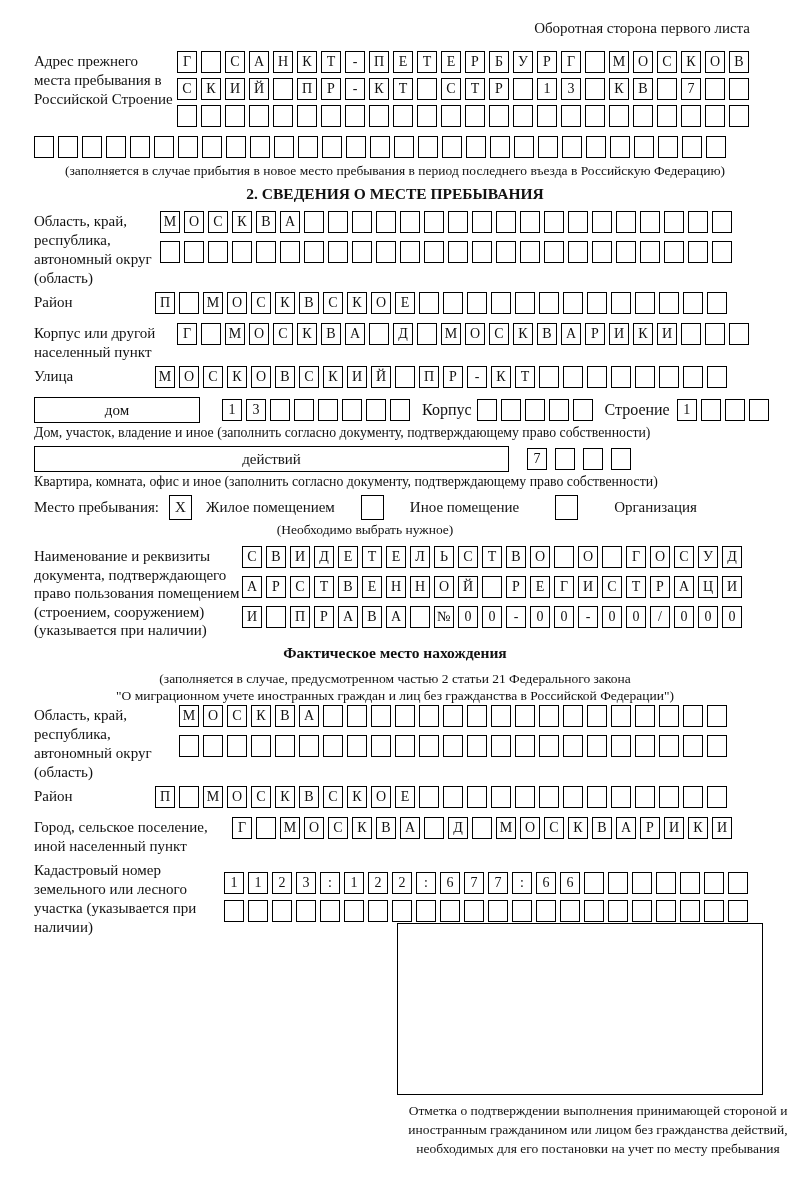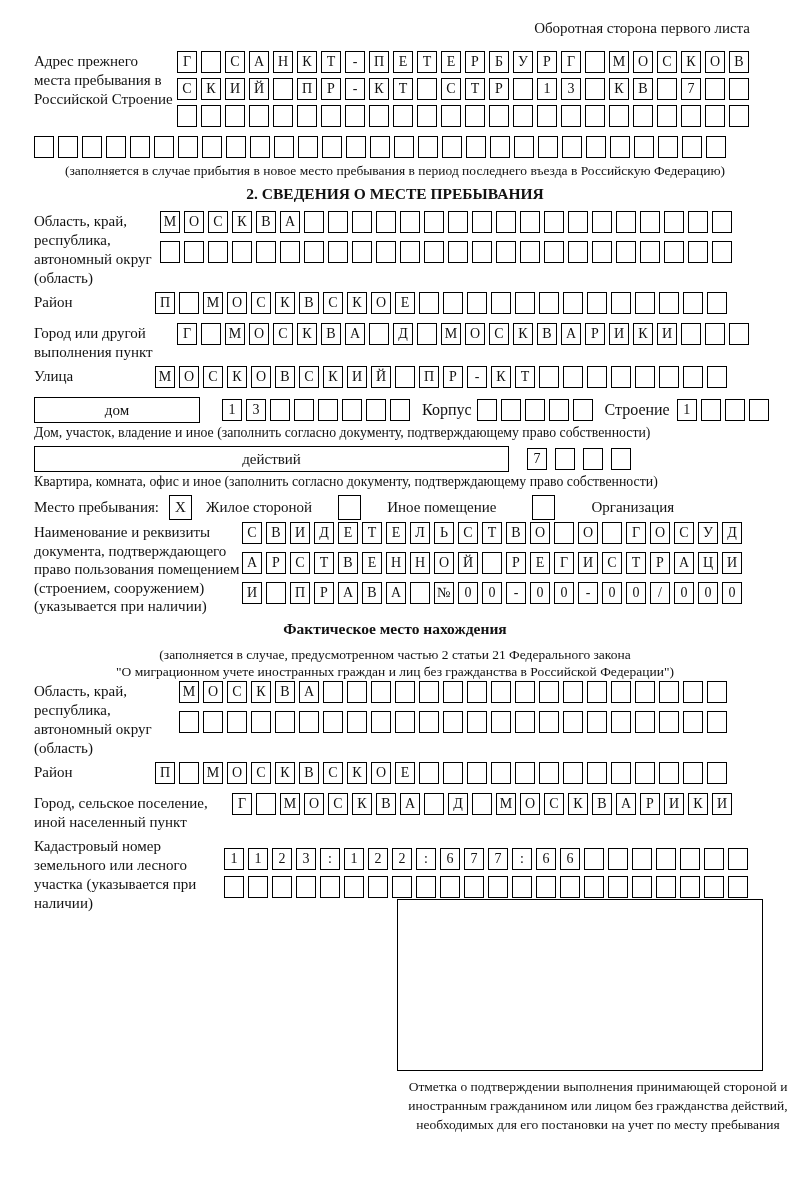--- a/index.html
+++ b/index.html
@@ -235,21 +235,21 @@
         <span class="cb"></span>
         <span class="cb"></span>
         <span class="cb"></span>
         <span class="cb"></span>
         <span class="cb"></span>
         <span class="cb"></span>
       </div>
   </div>
 
   <div class="frow">
-    <div class="flabel w143">Город или другой выполнения пункт</div>
+    <div class="flabel w143">Корпус или другой населенный пункт</div>
     <div class="boxrow">
         <span class="cb">Г</span>
         <span class="cb"></span>
         <span class="cb">М</span>
         <span class="cb">О</span>
         <span class="cb">С</span>
         <span class="cb">К</span>
         <span class="cb">В</span>
         <span class="cb">А</span>
         <span class="cb"></span>
@@ -342,26 +342,27 @@
         <span class="cb"></span>
         <span class="cb"></span>
         <span class="cb"></span>
       </div>
   </div>
   <div class="fullnote">Квартира, комната, офис и иное (заполнить согласно документу, подтверждающему право собственности)</div>
 
   <div class="stay-row">
     <span>Место пребывания:</span>
     <span class="opt-box" style="margin:0 14px 0 10px;">X</span>
-    <span>Жилое стороной</span>
+    <span>Жилое помещением</span>
     <span class="opt-box" style="margin:0 26px 0 26px;"></span>
     <span>Иное помещение</span>
     <span class="opt-box" style="margin:0 36px 0 36px;"></span>
     <span>Организация</span>
   </div>
+  <div class="choose-note">(Необходимо выбрать нужное)</div>
 
   <div class="frow">
     <div class="flabel w208">Наименование и реквизиты документа, подтверждающего право пользования помещением (строением, сооружением) (указывается при наличии)</div>
     <div class="rows">
       <div class="boxrow gap8">
           <span class="cb">С</span>
           <span class="cb">В</span>
           <span class="cb">И</span>
           <span class="cb">Д</span>
           <span class="cb">Е</span>

